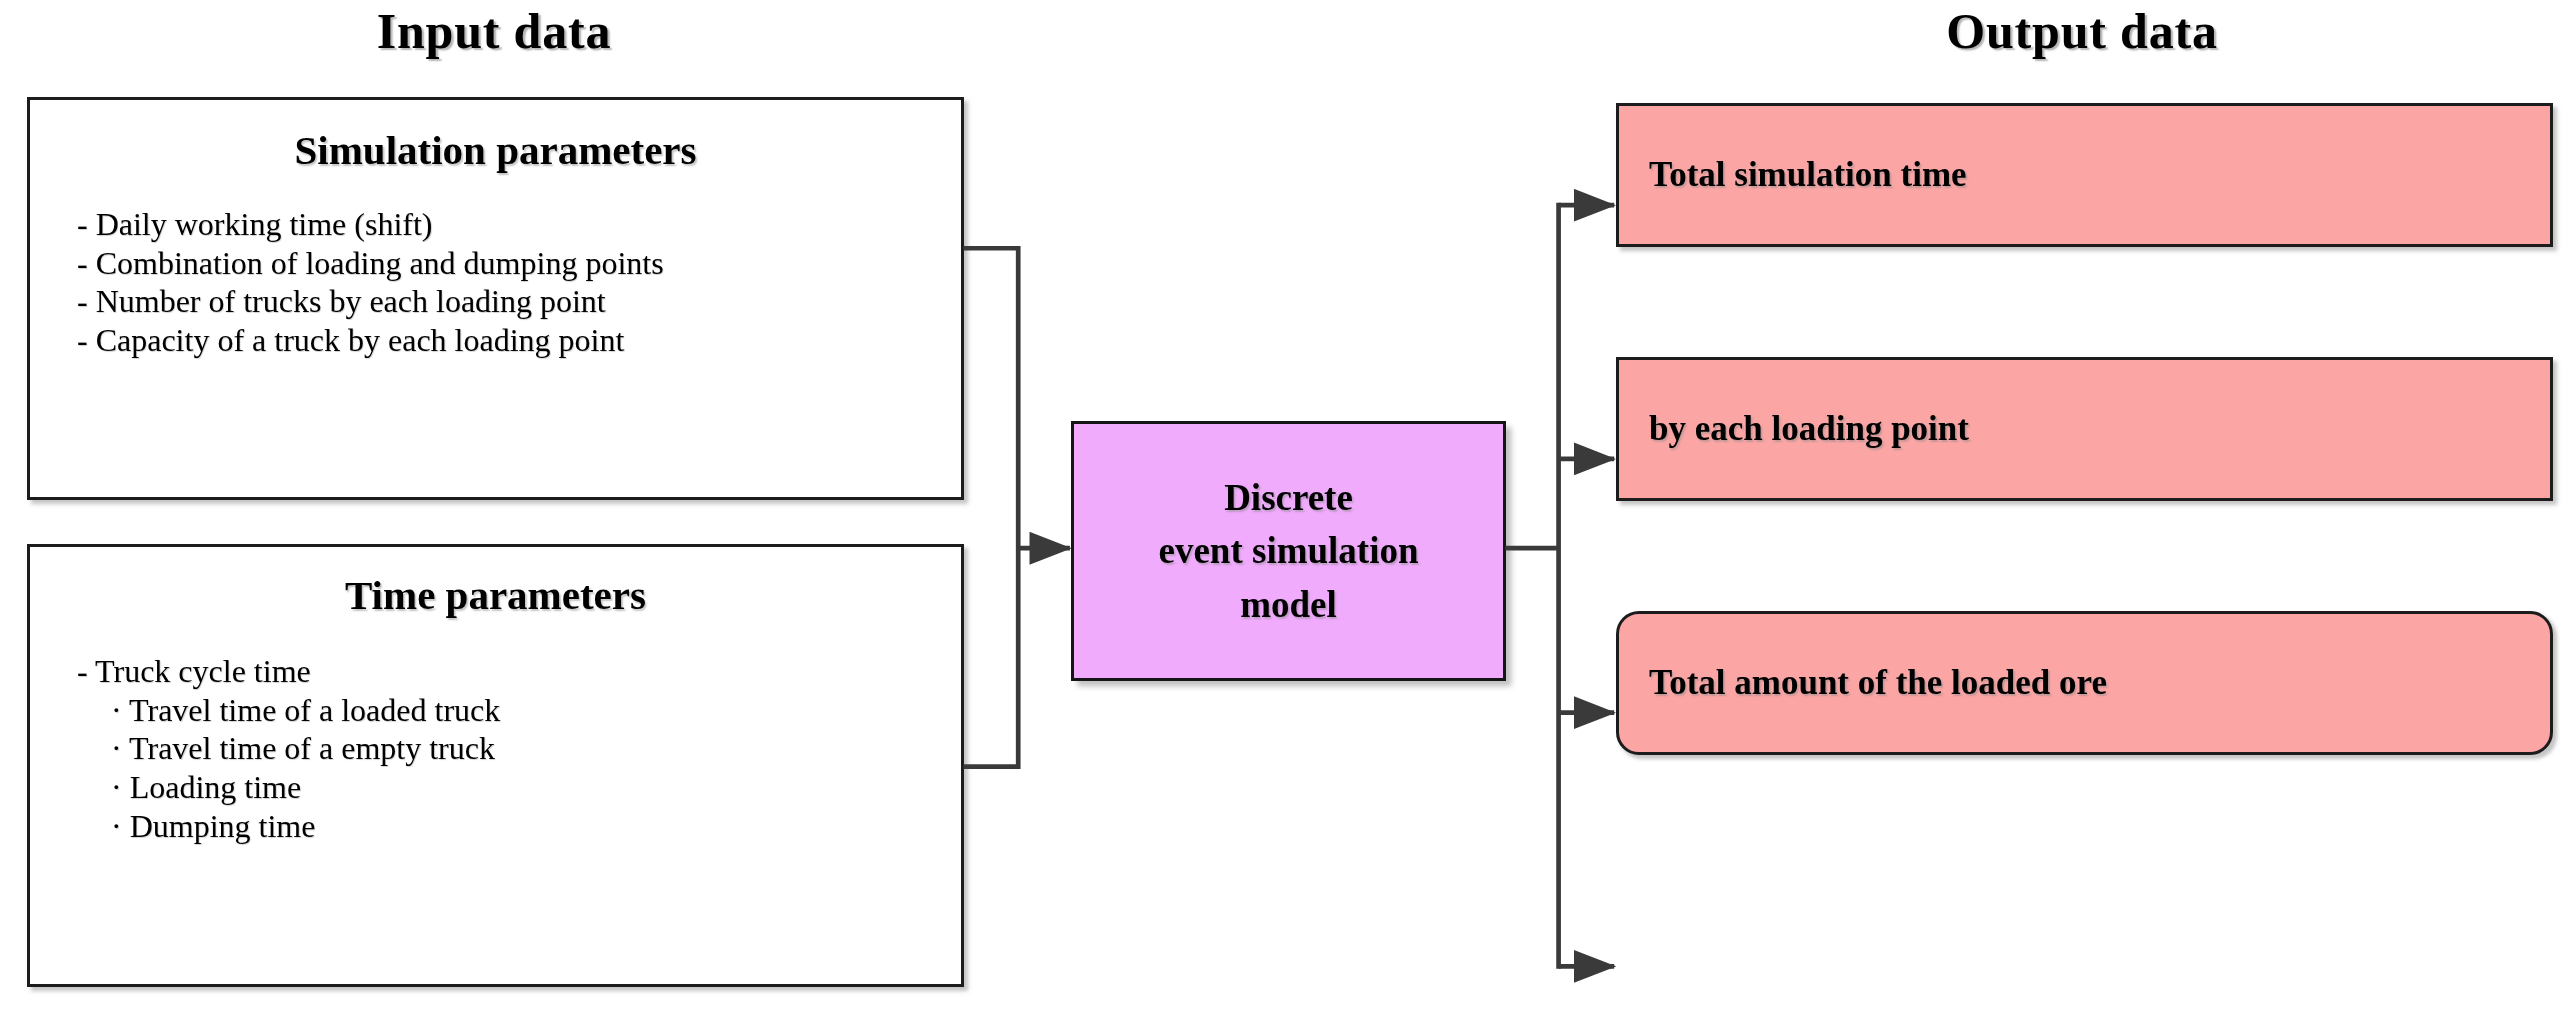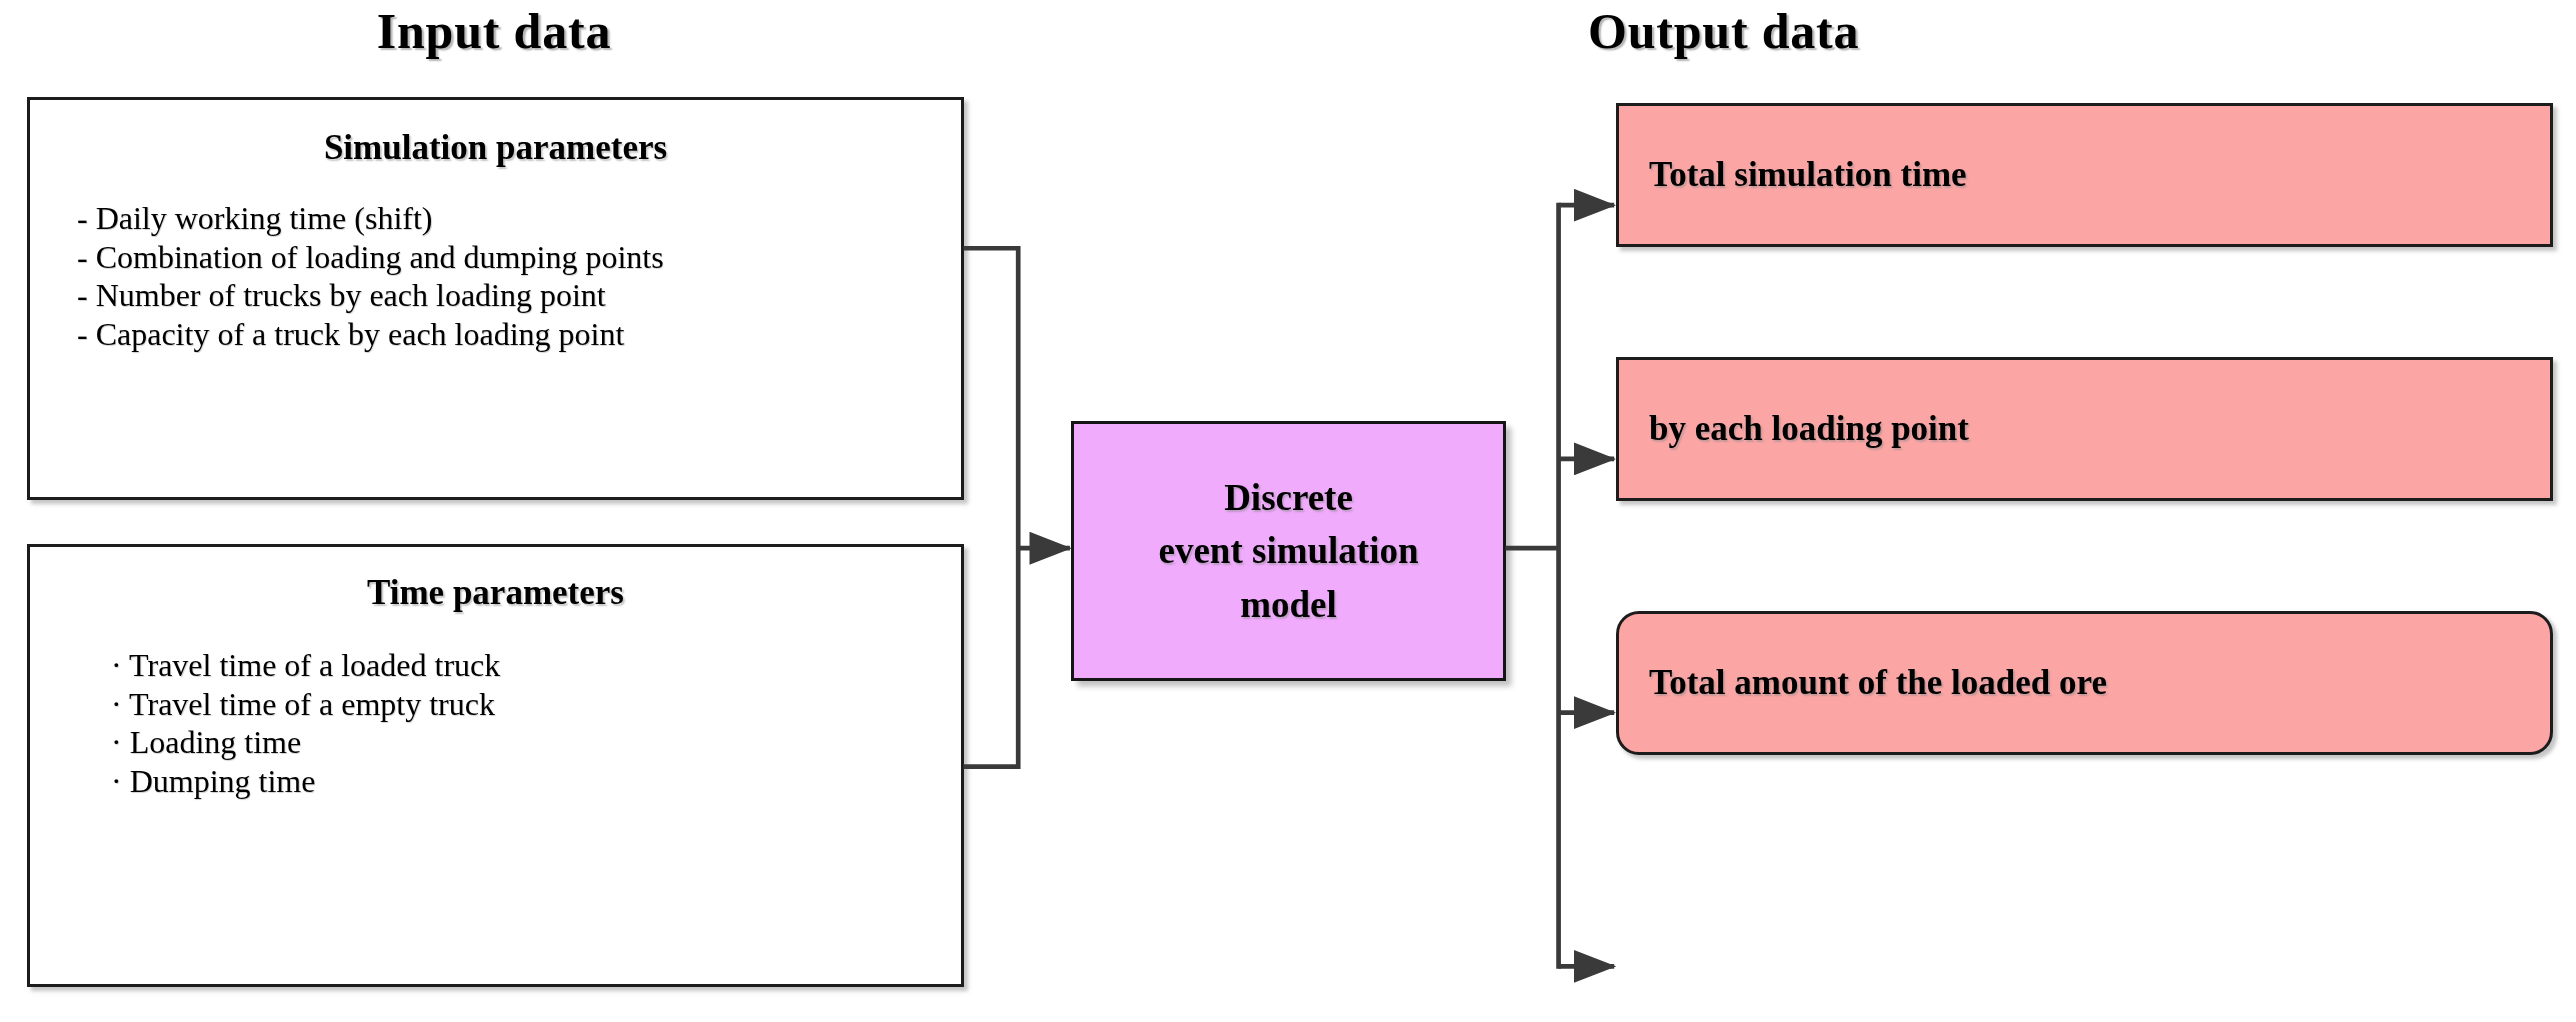--- a/index.html
+++ b/index.html
@@ -21,33 +21,33 @@
   .column-title {
     position: absolute;
     font-weight: bold;
     font-size: 50px;
     line-height: 1;
     letter-spacing: 0.8px;
     white-space: nowrap;
     text-shadow: 2.3px 2.3px 1.6px rgba(120,120,120,0.55);
   }
   #input-title  { left: 0px;    top: 6.3px;  width: 988px; text-align: center; }
-  #output-title { left: 1588px; top: 6.3px;  width: 988px; }
+  #output-title { left: 1588px; top: 6.3px;  width: 988px; text-align: center; }
 
   
   .box {
     position: absolute;
     background: #ffffff;
     border: 3.1px solid #1c1c1c;
     box-sizing: border-box;
     box-shadow: 3.9px 3.9px 3.9px rgba(150,150,150,0.55);
   }
   .box-title {
     font-weight: bold;
-    font-size: 35px;
+    font-size: 41px;
     text-align: center;
     line-height: 1;
     text-shadow: 1.6px 1.6px 1.6px rgba(140,140,140,0.5);
   }
   .box-list {
     font-size: 32px;
     line-height: 1.21;
     text-shadow: 0.8px 0.8px 0.8px rgba(150,150,150,0.45);
   }
   .box-list .li {
@@ -140,20 +140,21 @@
       <div class="li">- Daily working time (shift)</div>
       <div class="li">- Combination  of loading and dumping points</div>
       <div class="li">- Number of trucks by each loading point</div>
       <div class="li">- Capacity of a truck by each loading point</div>
     </div>
   </div>
 
   <div id="input-box-2" class="box">
     <div class="box-title">Time parameters</div>
     <div class="box-list">
+      <div class="li">- Truck cycle time</div>
       <div class="li sub">· Travel time of a loaded truck</div>
       <div class="li sub">· Travel time of a empty truck</div>
       <div class="li sub">· Loading time</div>
       <div class="li sub">· Dumping time</div>
     </div>
   </div>
 
   <div id="model-box">
     <div class="model-line">Discrete</div>
     <div class="model-line">event simulation</div>

